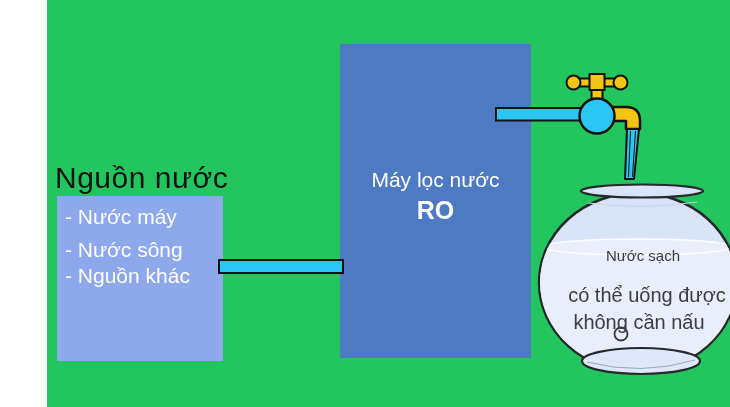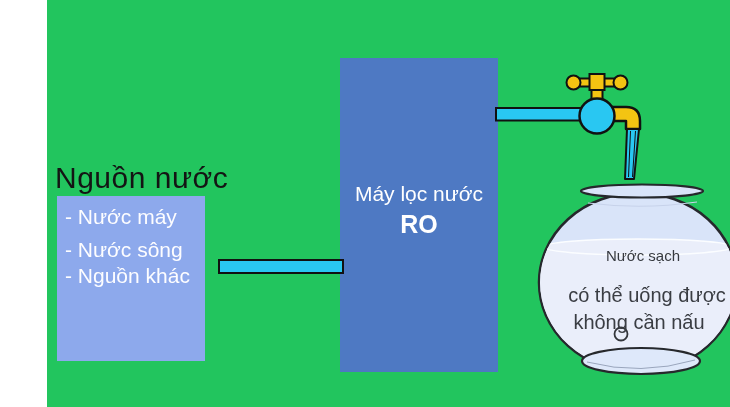--- a/index.html
+++ b/index.html
@@ -1,22 +1,22 @@
 <!DOCTYPE html>
 <html><head>
 <meta charset="utf-8">
 <style>
   html,body{margin:0;padding:0;}
   body{font-family:"Liberation Sans","DejaVu Sans",sans-serif;}
   .stage{position:relative;width:730px;height:407px;overflow:hidden;}
   .page-title{position:absolute;left:8px;top:161px;font-size:30px;line-height:34px;color:#141414;letter-spacing:0.5px;}
-  .source-box{position:absolute;left:10px;top:196px;width:148px;height:165px;box-sizing:border-box;padding:8px 0 0 8px;}
+  .source-box{position:absolute;left:10px;top:196px;width:166px;height:165px;box-sizing:border-box;padding:8px 0 0 8px;}
   .source-item{font-size:21px;line-height:26px;color:#fdfdff;white-space:nowrap;}
   .source-item.gap{margin-top:7px;}
-  .ro-box{position:absolute;left:293px;top:58px;width:158px;height:314px;display:flex;flex-direction:column;align-items:center;justify-content:center;box-sizing:border-box;padding-bottom:10px;}
+  .ro-box{position:absolute;left:293px;top:44px;width:191px;height:314px;display:flex;flex-direction:column;align-items:center;justify-content:center;box-sizing:border-box;padding-bottom:10px;}
   .ro-line1{font-size:21px;color:#ffffff;line-height:26px;}
   .ro-line2{font-size:25px;color:#ffffff;font-weight:bold;line-height:30px;margin-top:2px;}
   .diagram-svg{position:absolute;left:0;top:0;z-index:2;pointer-events:none;}
   .bowl-text{position:absolute;z-index:3;text-align:center;}
   .bowl-title{left:490px;top:247px;width:212px;font-size:15px;color:#36393f;}
   .bowl-sub1{left:492px;top:284px;width:216px;font-size:20px;color:#3a3d43;}
   .bowl-sub2{left:484px;top:311px;width:216px;font-size:20px;color:#3a3d43;}
 </style>
 </head>
 <body>

